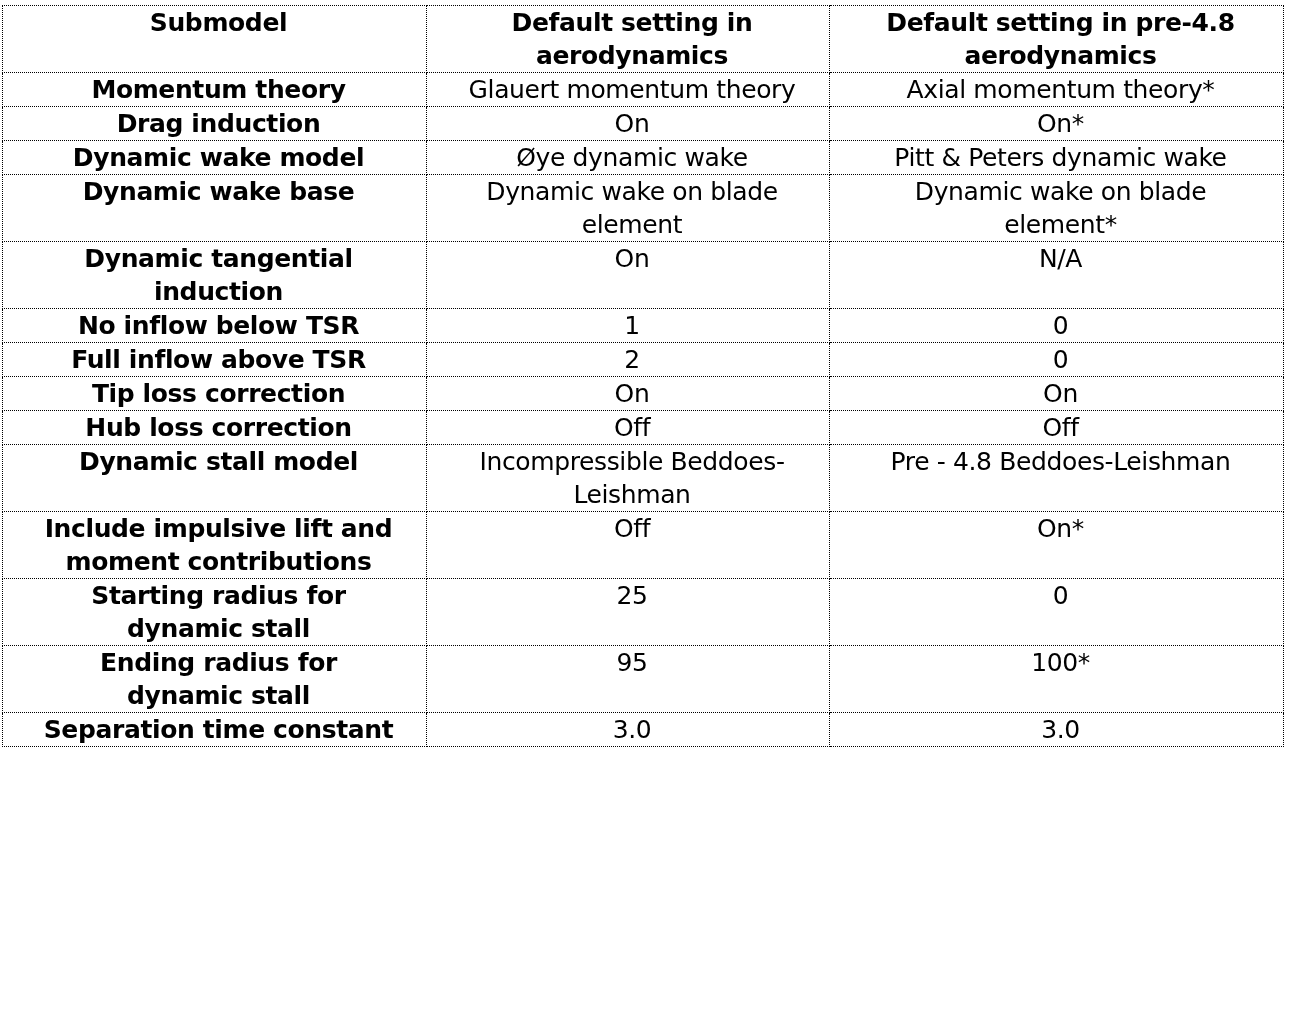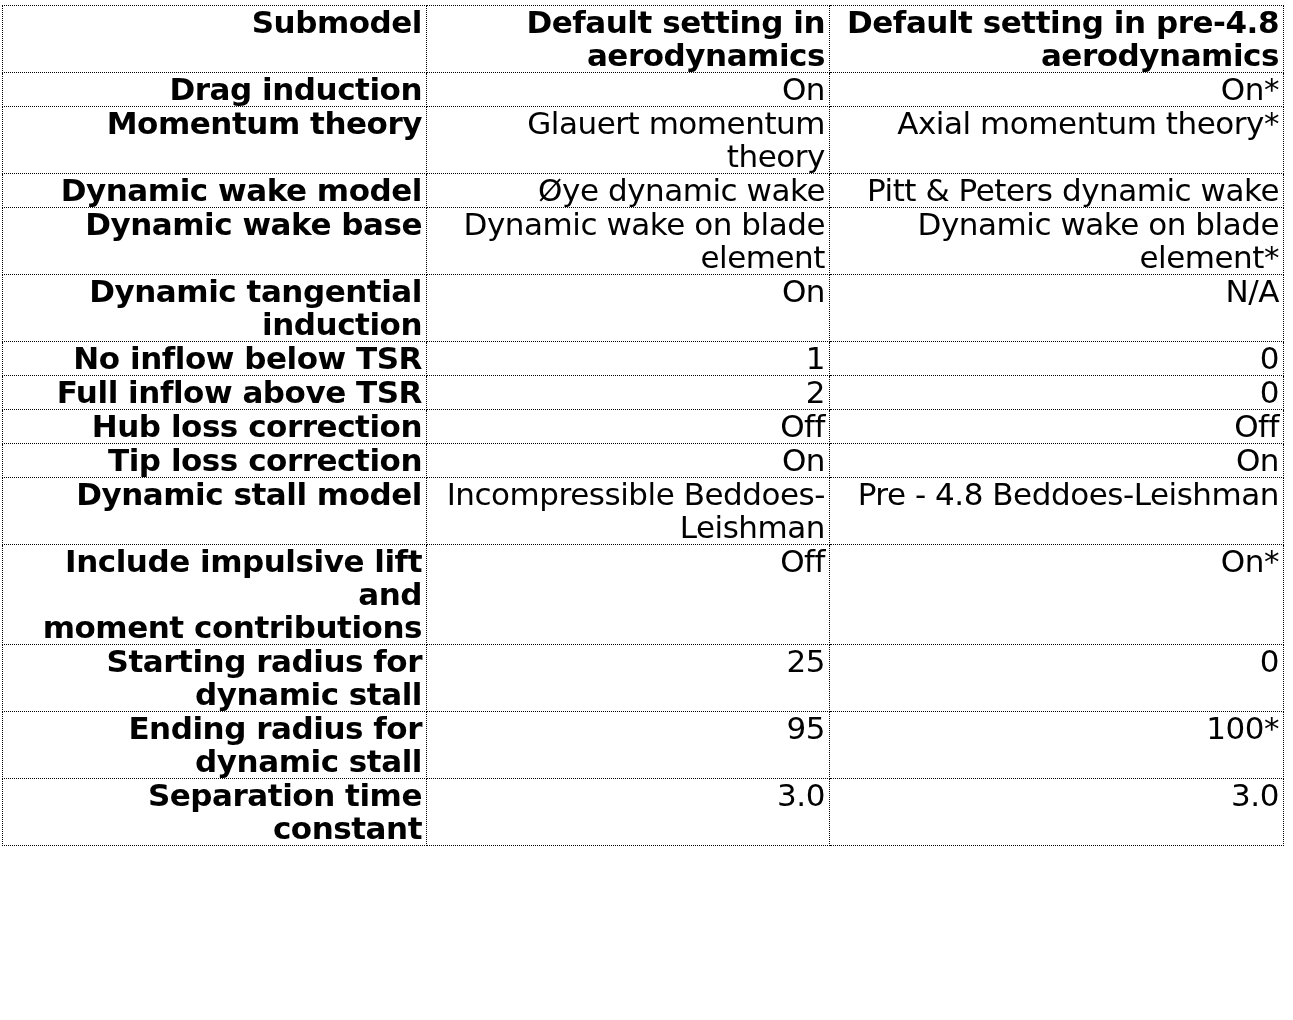--- a/index.html
+++ b/index.html
@@ -17,22 +17,22 @@
   table.settings {
     border-collapse: collapse;
     table-layout: fixed;
     width: 1281px;
     margin: 5px 0 0 2px;
   }
   table.settings th,
   table.settings td {
     border: 1px dotted #000000;
     vertical-align: top;
-    text-align: right;
-    font-size: 31px;
+    text-align: center;
+    font-size: 25px;
     line-height: 33px;
     letter-spacing: -0.015em;
     padding: 0 4px 0 12px;
     white-space: pre-line;
     overflow: hidden;
   }
   table.settings thead th {
     font-weight: bold;
   }
   table.settings tbody th {
@@ -55,29 +55,29 @@
     <tr>
       <th>Submodel</th>
       <th>Default setting in
 aerodynamics</th>
       <th>Default setting in pre-4.8
 aerodynamics</th>
     </tr>
   </thead>
   <tbody>
   <tr>
+    <th scope="row">Momentum theory</th>
+    <td>Glauert momentum theory</td>
+    <td>Axial momentum theory*</td>
+  </tr>
+
+  <tr>
     <th scope="row">Drag induction</th>
     <td>On</td>
     <td>On*</td>
-  </tr>
-
-  <tr>
-    <th scope="row">Momentum theory</th>
-    <td>Glauert momentum theory</td>
-    <td>Axial momentum theory*</td>
   </tr>
 
   <tr>
     <th scope="row">Dynamic wake model</th>
     <td>Øye dynamic wake</td>
     <td>Pitt &amp; Peters dynamic wake</td>
   </tr>
 
   <tr>
     <th scope="row">Dynamic wake base</th>
@@ -101,29 +101,29 @@
     <td>0</td>
   </tr>
 
   <tr>
     <th scope="row">Full inflow above TSR</th>
     <td>2</td>
     <td>0</td>
   </tr>
 
   <tr>
+    <th scope="row">Tip loss correction</th>
+    <td>On</td>
+    <td>On</td>
+  </tr>
+
+  <tr>
     <th scope="row">Hub loss correction</th>
     <td>Off</td>
     <td>Off</td>
-  </tr>
-
-  <tr>
-    <th scope="row">Tip loss correction</th>
-    <td>On</td>
-    <td>On</td>
   </tr>
 
 
   <tr>
     <th scope="row">Dynamic stall model</th>
     <td>Incompressible Beddoes-
 Leishman</td>
     <td>Pre - 4.8 Beddoes-Leishman</td>
   </tr>
 

